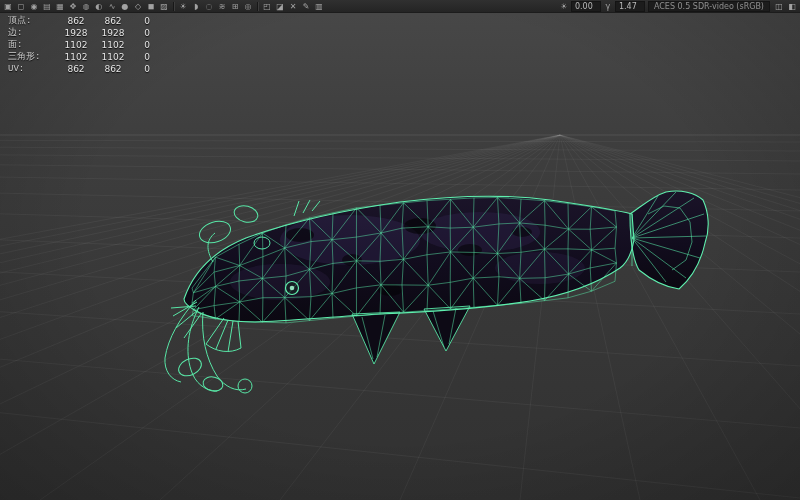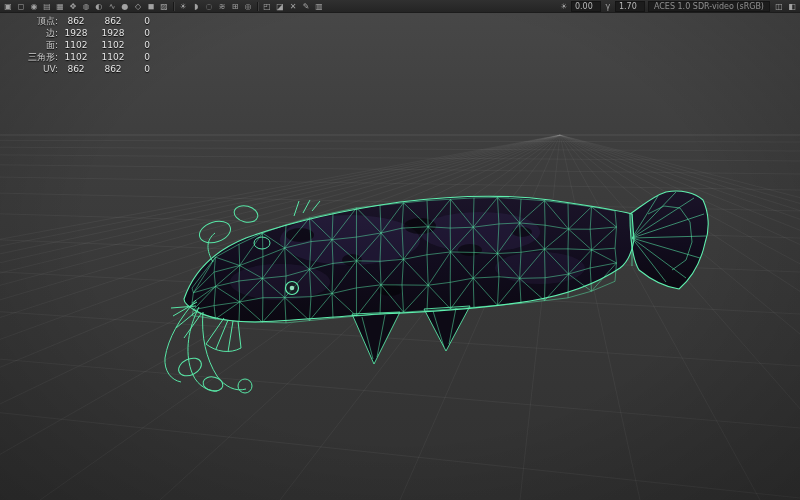--- a/index.html
+++ b/index.html
@@ -20,21 +20,21 @@
   .tb-sep{width:1px;height:9px;background:#171717;box-shadow:1px 0 0 #3d3d3d;margin:0 2px;}
   .tb-spacer{flex:1;}
   .tb-value{background:#1c1c1c;border:1px solid #141414;color:#b8b8b8;font-size:8px;
             height:9px;line-height:9px;padding:0 3px;min-width:22px;text-align:left;}
   .tb-colorspace{background:#1c1c1c;border:1px solid #141414;color:#8f8f8f;font-size:8px;
             height:9px;line-height:9px;padding:0 5px;margin:0 2px;white-space:nowrap;}
   
   .hud{position:absolute;top:15px;left:8px;z-index:4;font-size:9px;line-height:12px;
        color:#e4e4e4;text-shadow:0 1px 1px rgba(0,0,0,.9);}
   .hud-row{display:grid;grid-template-columns:50px 36px 38px 30px;}
-  .hud-label{text-align:right;color:#cfcfcf;}
+  .hud-label{text-align:left;color:#cfcfcf;font-family:Liberation Mono, monospace;}
   .hud-v{text-align:center;}
 </style>
 </head>
 <body>
 
 <div class="stage">
 
   <svg id="scene" width="800" height="500" viewBox="0 0 800 500">
     <defs>
       <linearGradient id="bodyGrad" x1="0" y1="0" x2="0" y2="1">
@@ -428,22 +428,22 @@
         <span class="tb-icon">◰</span>
         <span class="tb-icon">◪</span>
         <span class="tb-icon">✕</span>
         <span class="tb-icon">✎</span>
         <span class="tb-icon">▥</span>
       </div>
     <div class="tb-spacer"></div>
     <span class="tb-icon">☀</span>
     <span class="tb-value">0.00</span>
     <span class="tb-icon">γ</span>
-    <span class="tb-value">1.70</span>
-    <span class="tb-colorspace">ACES 1.0 SDR-video (sRGB)</span>
+    <span class="tb-value">1.47</span>
+    <span class="tb-colorspace">ACES 0.5 SDR-video (sRGB)</span>
     <div class="tb-group" id="tbE">
         <span class="tb-icon">◫</span>
         <span class="tb-icon">◧</span>
       </div>
   </div>
 
   <div class="hud">
     <div class="hud-row">
       <span class="hud-label">顶点:</span>
       <span class="hud-v">862</span>

